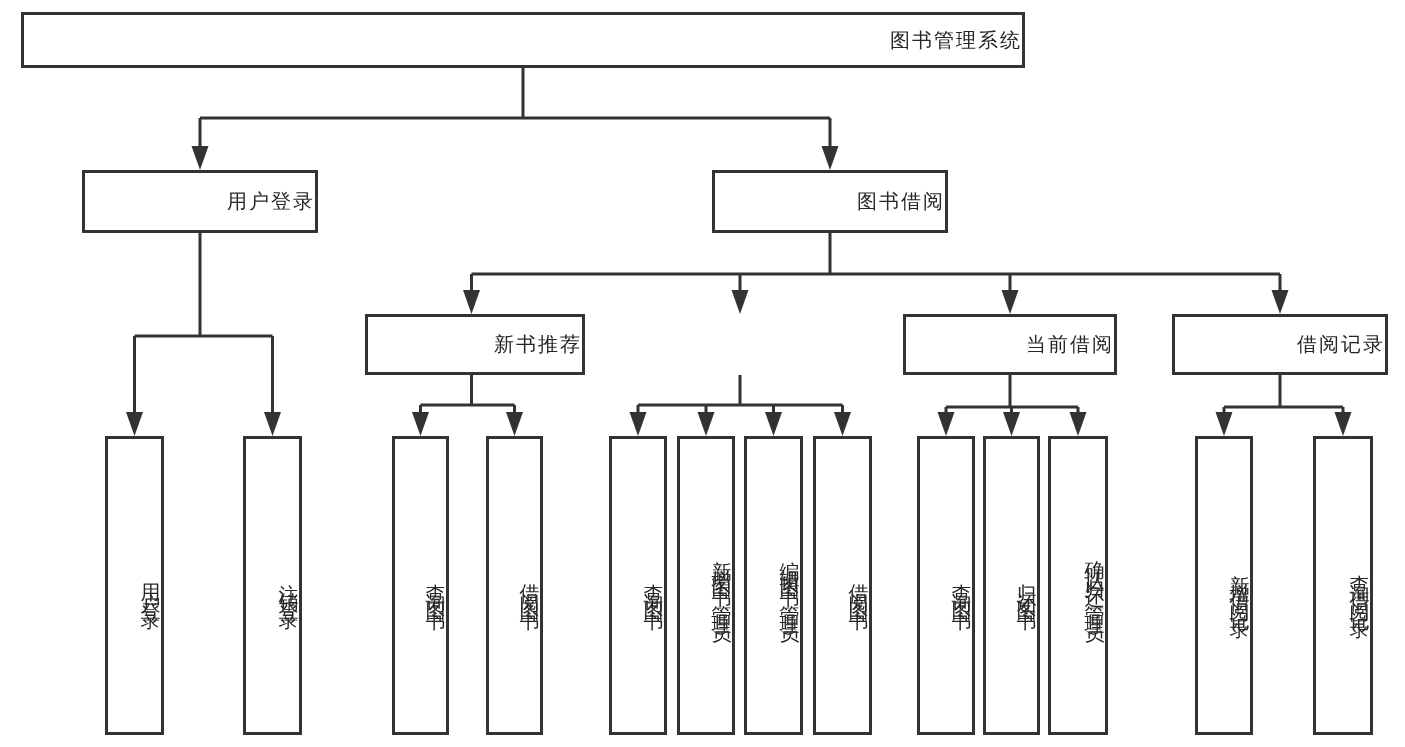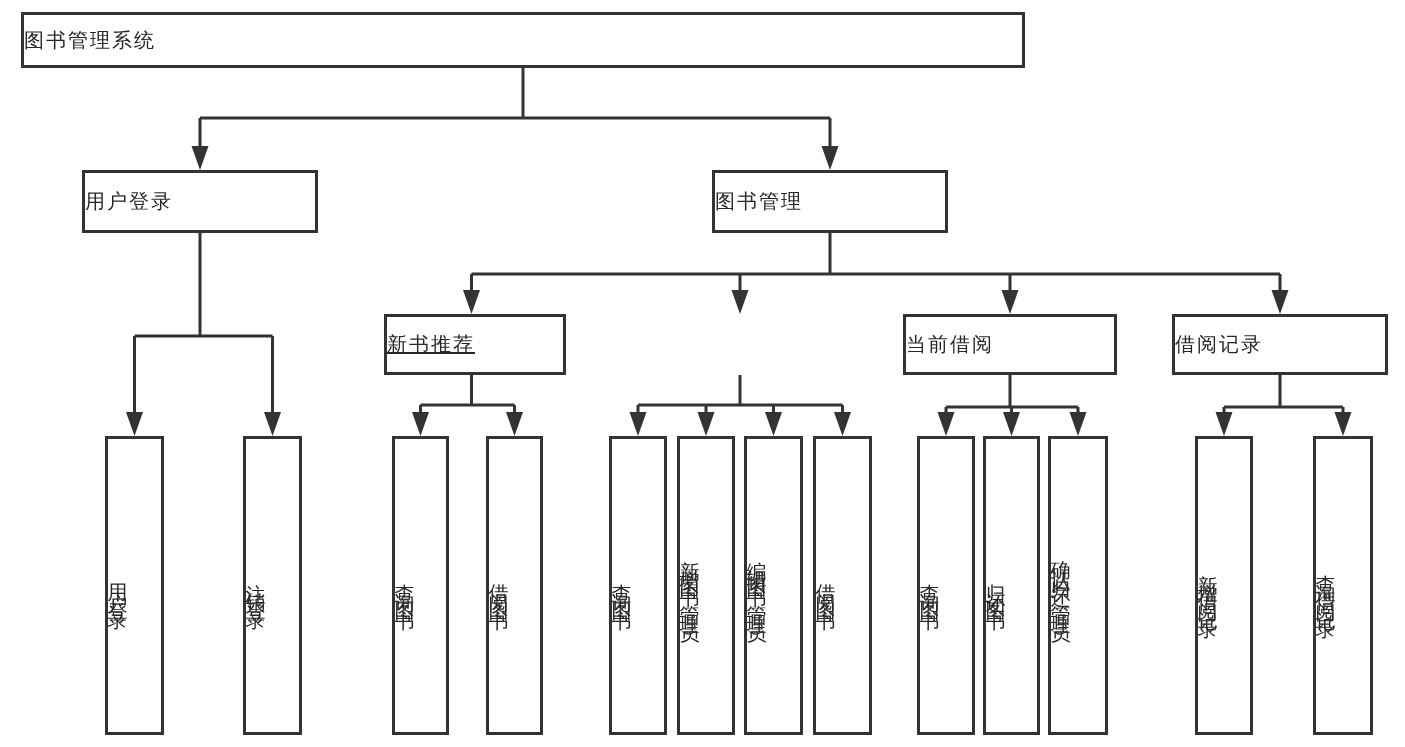--- a/index.html
+++ b/index.html
@@ -21,21 +21,21 @@
   }
   .edges { position: absolute; left: 0; top: 0; width: 1405px; height: 747px; }
   .ln { stroke: var(--line); stroke-width: 3; fill: none; }
   .ah { fill: var(--line); stroke: none; }
   .node {
     position: absolute;
     background: var(--box_bg);
     border: 3px solid var(--line);
     display: flex;
     align-items: center;
-    justify-content: flex-start;
+    justify-content: flex-end;
     color: var(--text);
   }
   .htext {
     font-size: 20px;
     letter-spacing: 2px;
     white-space: nowrap;
     color: var(--text);
   }
   .vtext {
     writing-mode: vertical-rl;
@@ -99,24 +99,24 @@
   </svg>
 
   <div class="node" style="left:21px; top:12px; width:1004px; height:56px;">
     <span class="htext">图书管理系统</span>
   </div>
 
   <div class="node" style="left:82px; top:170px; width:236px; height:63px;">
     <span class="htext">用户登录</span>
   </div>
   <div class="node" style="left:712px; top:170px; width:236px; height:63px;">
-    <span class="htext">图书管理</span>
+    <span class="htext">图书借阅</span>
   </div>
 
-  <div class="node" style="left:384px; top:314px; width:182px; height:61px;text-decoration:underline;">
+  <div class="node" style="left:365px; top:314px; width:220px; height:61px;">
     <span class="htext">新书推荐</span>
   </div>
   <div class="node" style="left:1172px; top:314px; width:216px; height:61px;">
     <span class="htext">借阅记录</span>
   </div>
   <div class="node" style="left:903px; top:314px; width:214px; height:61px;">
     <span class="htext">当前借阅</span>
   </div>
 
   <div class="node" style="left:105px; top:436px; width:59px; height:299px;">

